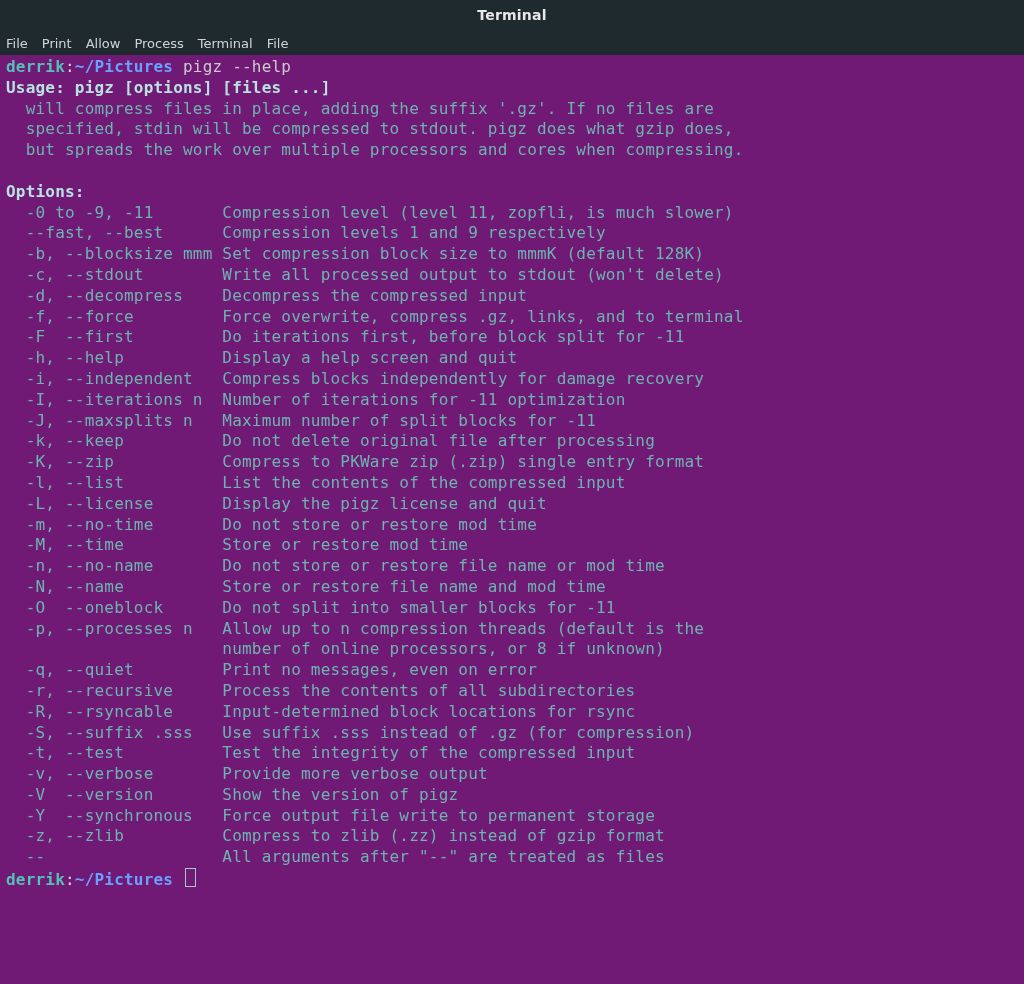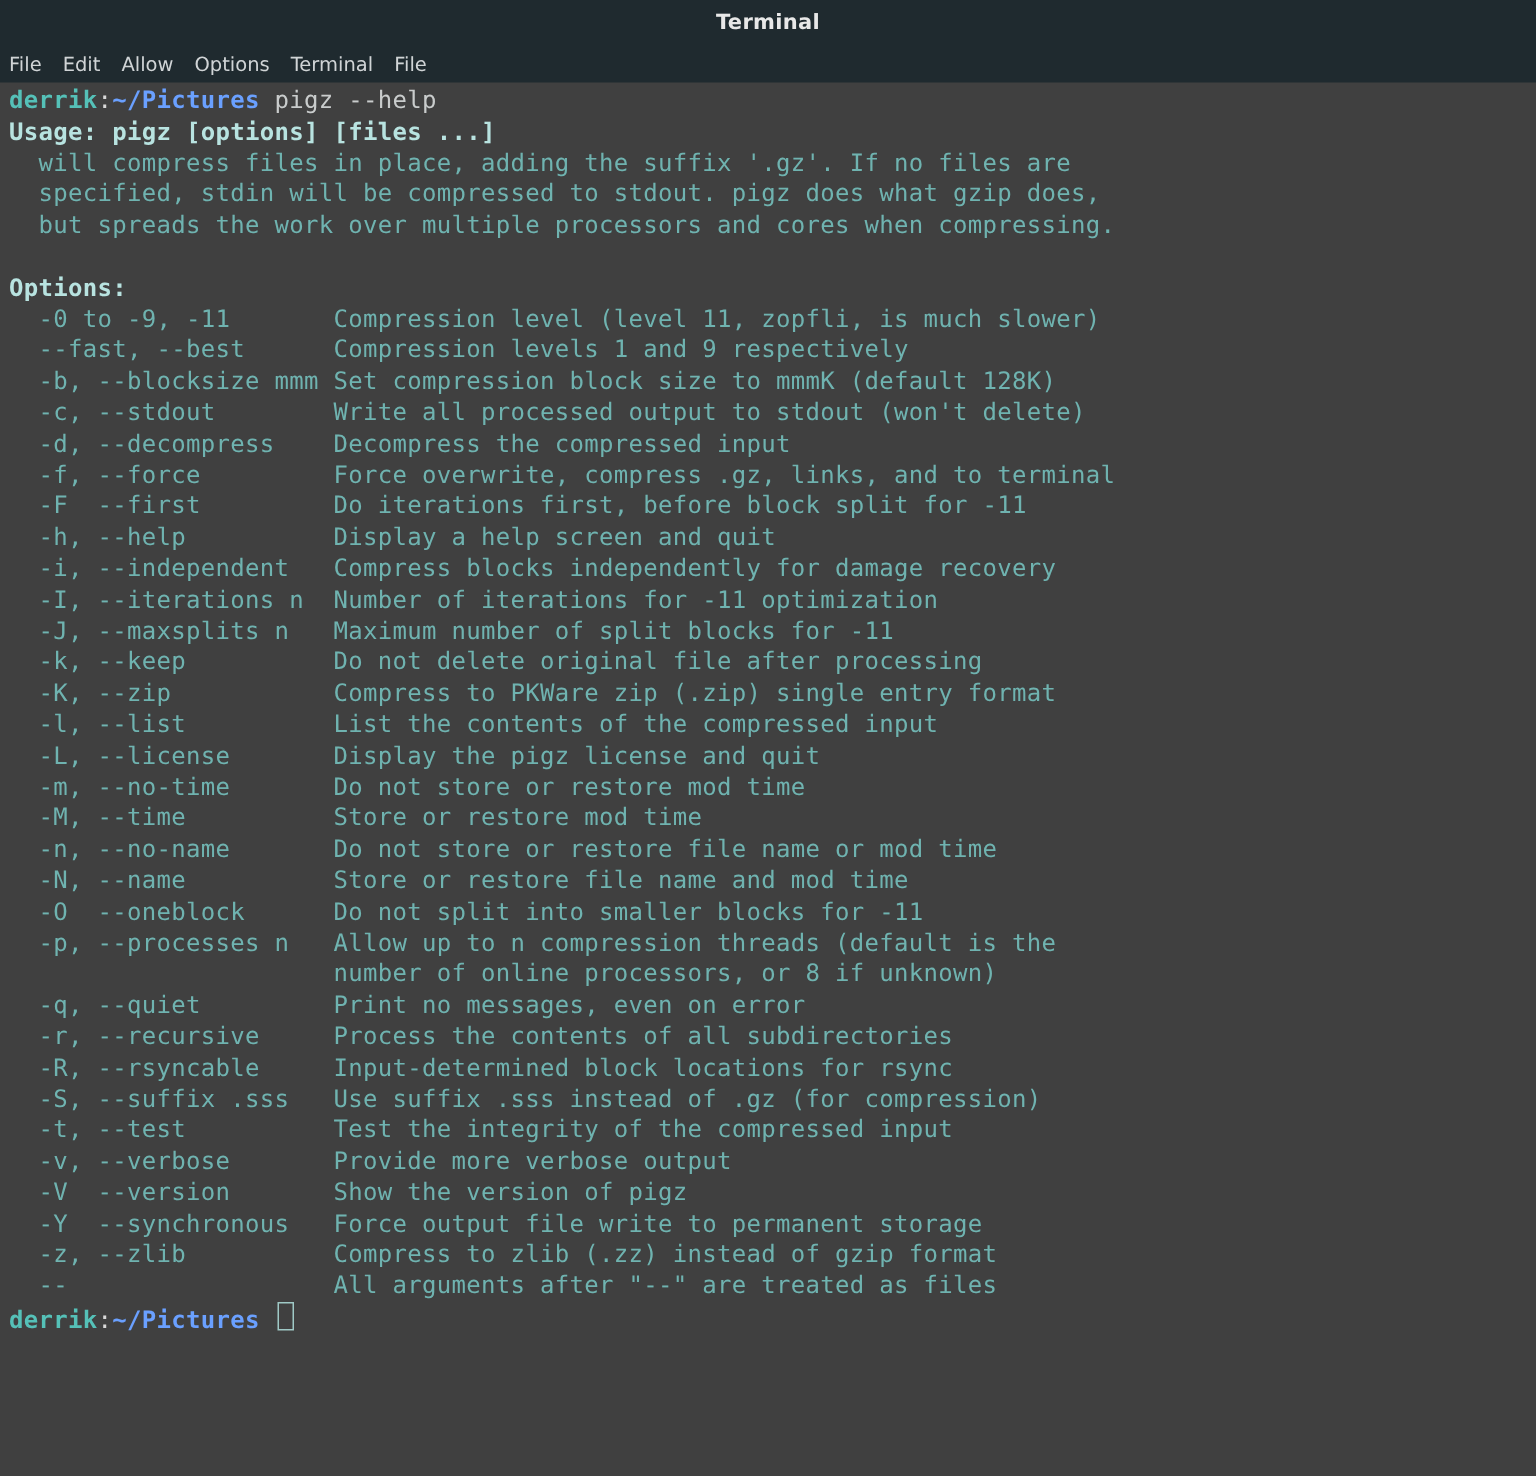--- a/index.html
+++ b/index.html
@@ -32,21 +32,21 @@
     gap: 14px;
     align-items: center;
     font-family: "DejaVu Sans", "Liberation Sans", sans-serif;
     font-size: 13px;
     border-bottom: 7px solid #be185d;
   }
   .menubar span {
     cursor: default;
   }
   .terminal {
-    background: #404040;
+    background: #701a75;
     position: absolute;
     top: 55px;
     left: 0;
     right: 0;
     bottom: 0;
     padding: 2px 6px 6px 6px;
     line-height: 1.30;
     white-space: pre;
     color: #6fb3b0;
     letter-spacing: 0.2px;
@@ -68,23 +68,23 @@
 </style>
 </head>
 <body>
 
 <div class="titlebar">
   <span>Terminal</span>
 </div>
 
 <div class="menubar">
   <span>File</span>
-  <span>Edit</span>
+  <span>Print</span>
   <span>Allow</span>
-  <span>Options</span>
+  <span>Process</span>
   <span>Terminal</span>
   <span>File</span>
 </div>
 
 <div class="terminal" id="term"><span class="user">derrik</span><span class="colon">:</span><span class="path">~/Pictures</span> <span class="cmd">pigz --help</span>
 <span class="hdr">Usage: pigz [options] [files ...]</span>
 <span class="optline">  will compress files in place, adding the suffix '.gz'. If no files are</span>
 <span class="optline">  specified, stdin will be compressed to stdout. pigz does what gzip does,</span>
 <span class="optline">  but spreads the work over multiple processors and cores when compressing.</span>
 

